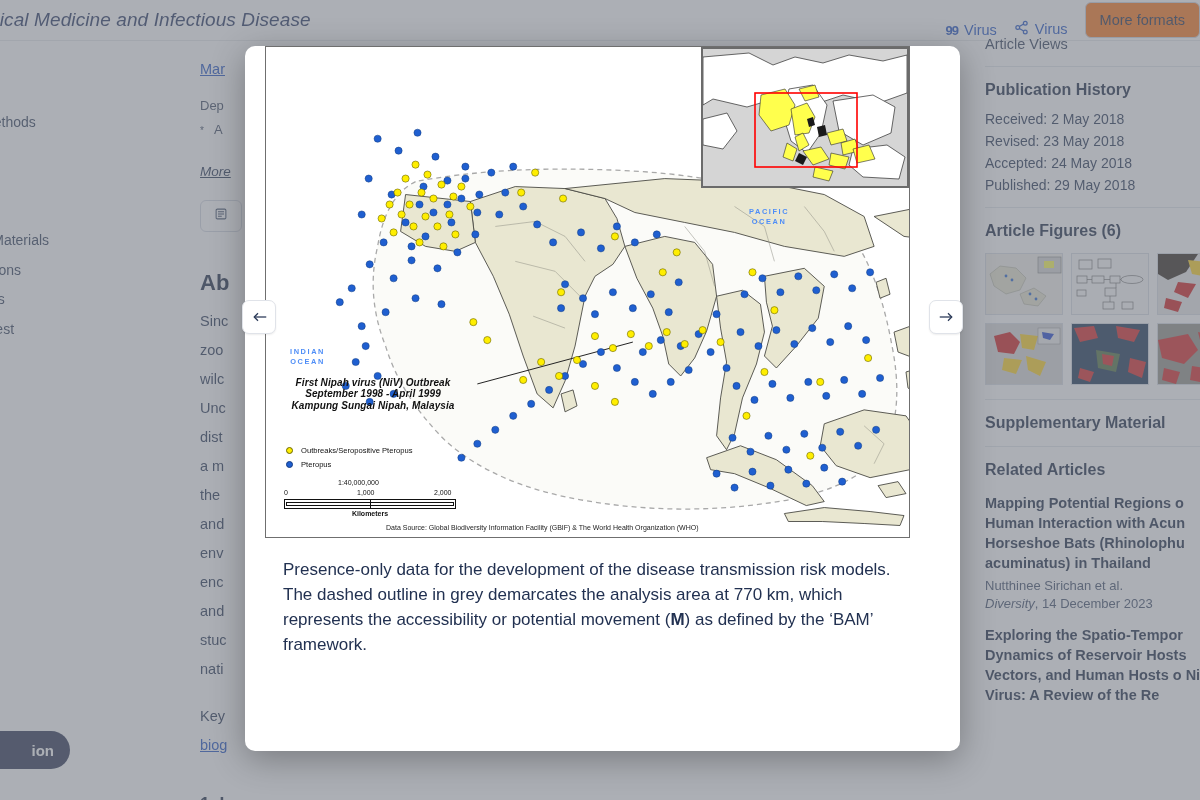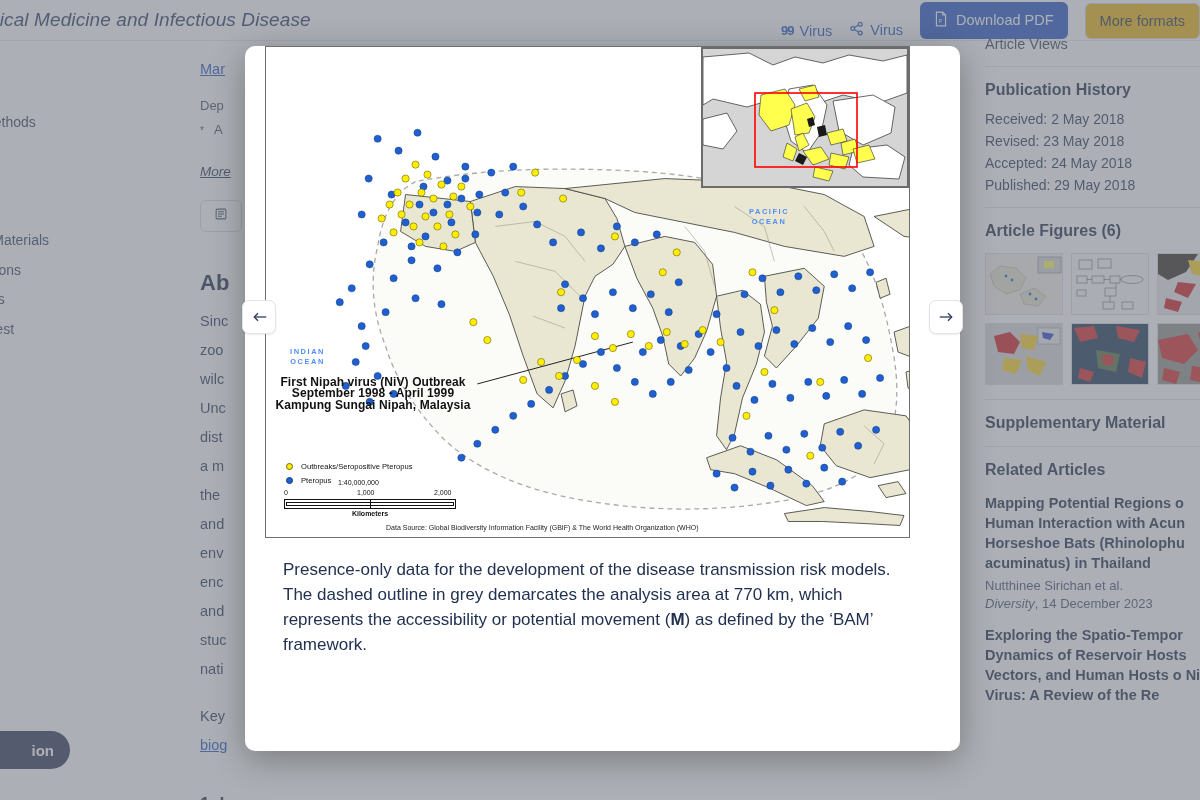--- a/index.html
+++ b/index.html
@@ -30,21 +30,21 @@
     display: flex; align-items: center; gap: 6px;
     color: #1a4fc4; font-size: 14.5px; white-space: nowrap;
   }
   .quote-glyph { font-weight: 700; font-size: 13px; color: #1a4fc4; letter-spacing:-1px;}
   .btn-primary {
     background: #1a4fc4; color: #fff; border-radius: 6px;
     padding: 9px 14px; font-size: 14.5px; display: flex; align-items: center; gap: 8px;
     white-space: nowrap;
   }
   .btn-outline {
-    border: 1px solid #ccd2dc; border-radius: 6px; background: #eab308;
+    border: 1px solid #ccd2dc; border-radius: 6px; background: #f97316;
     padding: 9px 14px; font-size: 14.5px; color: #1c2b4a; white-space: nowrap;
   }
 
   
   .toc {
     position: absolute; left: -70px; top: 55px; width: 190px;
     display: flex; flex-direction: column; gap: 13.5px;
     font-size: 14px; color: #2b3a55;
   }
   .toc a { color: #2b3a55; text-decoration: none; white-space: nowrap; display:block; }
@@ -145,24 +145,24 @@
     position: relative; width: 645px; height: 492px;
     border: 1px solid #6f6f6f; background: #ffffff; overflow: hidden;
   }
   .mapsvg { position: absolute; inset: 0; }
   .inset {
     position: absolute; right: 0px; top: 0px; width: 208px; height: 141px;
     border: 2px solid #6b6b6b; background: #d9d9d9; overflow: hidden;
   }
   .annot {
     position: absolute; left: 7px; top: 330px; width: 200px;
-    font-size: 12px; font-weight: 700; color: #111; text-align: center;
-    line-height: 11.4px; letter-spacing: .1px;
-  }
-  .legend { position: absolute; left: 20px; top: 412px; font-size: 7.6px; color: #111; }
+    font-size: 10px; font-weight: 700; color: #111; text-align: center;
+    line-height: 11.4px; letter-spacing: .1px; font-style: italic;
+  }
+  .legend { position: absolute; left: 20px; top: 396px; font-size: 7.6px; color: #111; }
   .legend-row { display: flex; align-items: center; gap: 8px; height: 14px; }
   .dot-y { width: 7px; height: 7px; border-radius: 50%; background: #ffee00; border: 1px solid #6a6500; }
   .dot-b { width: 7px; height: 7px; border-radius: 50%; background: #1f5fd0; border: 1px solid #123a82; }
   .scalebox { position: absolute; left: 18px; top: 432px; font-size: 7px; color: #111; }
   .scale-ratio { margin-left: 54px; margin-bottom: 3px; }
   .scale-nums { position: relative; height: 10px; width: 175px; }
   .scale-nums span { position: absolute; top: 0; }
   .scale-bar {
     width: 172px; height: 10px; border: 1px solid #111; background: #fff;
     position: relative;
@@ -195,30 +195,20 @@
         <span>
           <svg width="15" height="15" viewBox="0 0 24 24" fill="none" stroke="#1a4fc4" stroke-width="2">
             <circle cx="18" cy="5" r="3"></circle>
               <circle cx="6" cy="12" r="3"></circle>
               <circle cx="18" cy="19" r="3"></circle>
             <line x1="8.6" y1="10.5" x2="15.4" y2="6.5"></line>
               <line x1="8.6" y1="13.5" x2="15.4" y2="17.5"></line>
           </svg>
         </span>
         <span>Virus</span>
-      </div>
-      <div class="btn-primary">
-        <span>
-          <svg width="14" height="16" viewBox="0 0 24 28" fill="none" stroke="#fff" stroke-width="2">
-            <path d="M4 2h11l5 5v19H4z"></path>
-              <path d="M15 2v5h5"></path>
-            <text x="8" y="21" font-size="9" fill="#fff" stroke="none" font-family="Liberation Sans">P</text>
-          </svg>
-        </span>
-        <span>Download PDF</span>
       </div>
       <div class="btn-outline">More formats</div>
     </div>
   </div>
 
   <nav class="toc">
     <a href="#" class="active">ct</a>
     <a href="#">uction</a>
     <a href="#">ials and Methods</a>
     <a href="#">s</a>

